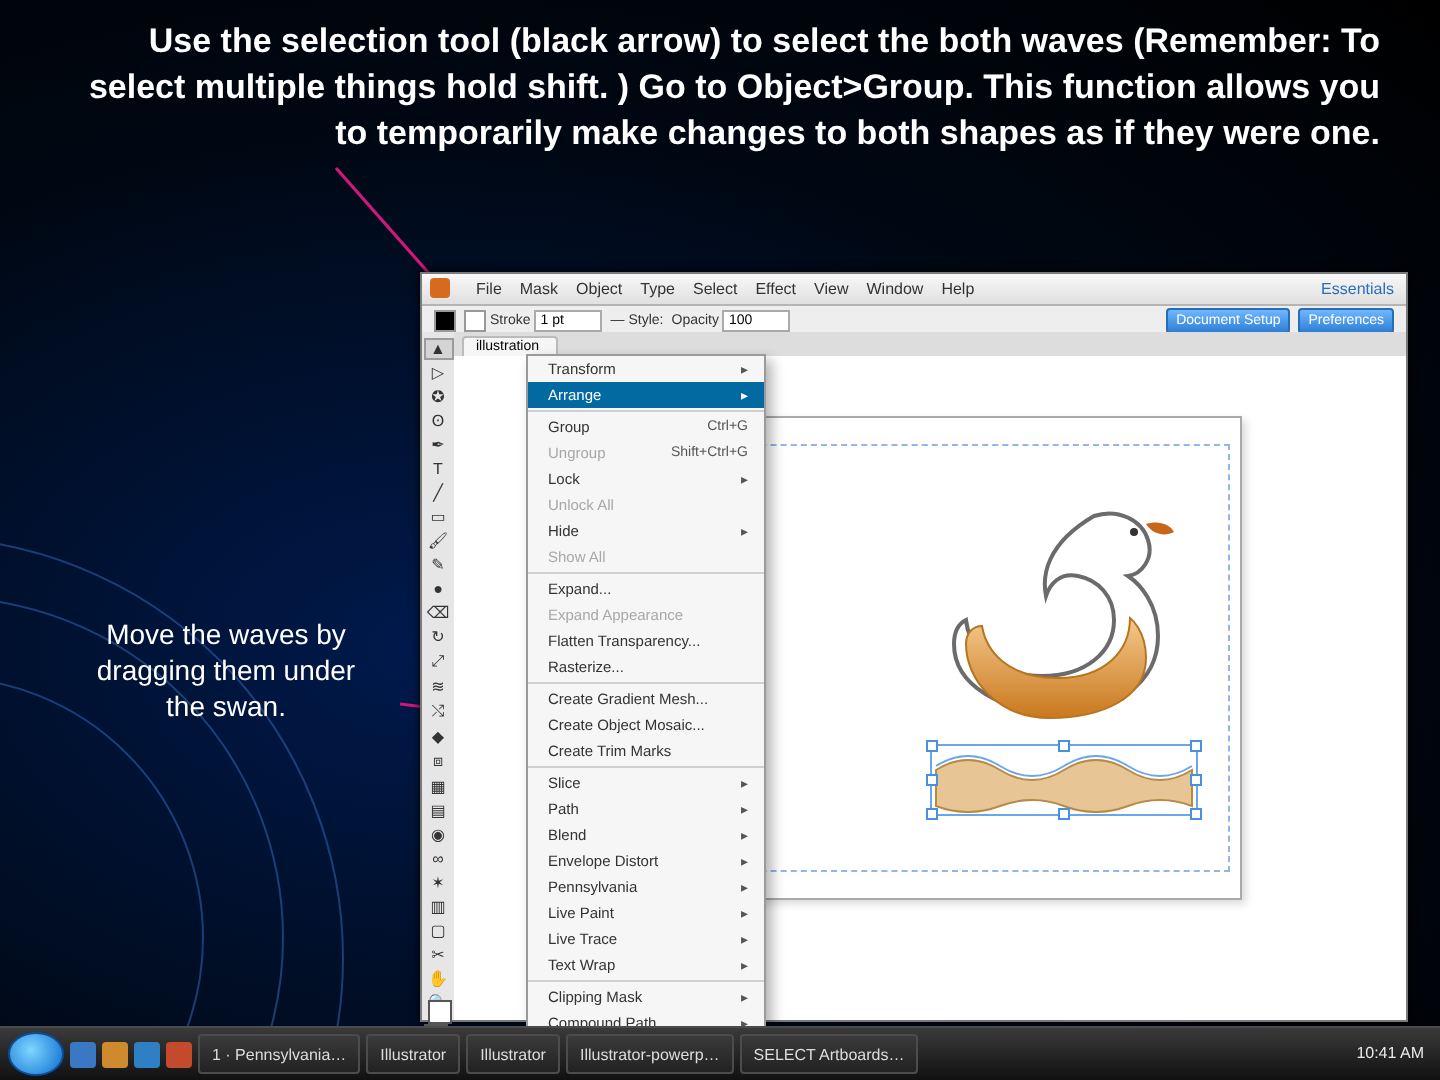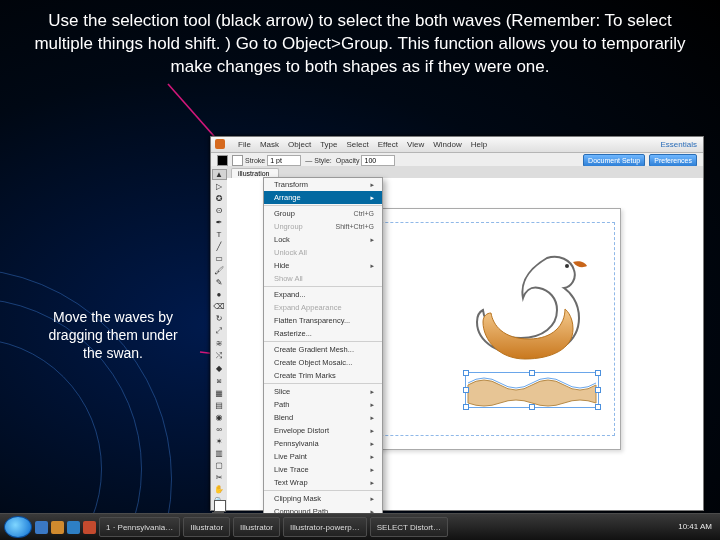--- a/index.html
+++ b/index.html
@@ -1,21 +1,21 @@
 <!DOCTYPE html>
 <html><head>
 <meta charset="utf-8">
 <style>
   html,body{margin:0;padding:0;width:720px;height:540px;background:#000;font-family:Arial,Helvetica,sans-serif;overflow:hidden;position:relative}
   .slide{position:absolute;inset:0;background:radial-gradient(ellipse at 30% 60%,#001a4d 0%,#000814 55%,#000 100%)}
   .deco-arc{position:absolute;border:1px solid #2b5fa8;border-radius:50%;opacity:.6}
   .da1{width:260px;height:260px;left:-160px;bottom:-60px}
   .da2{width:340px;height:340px;left:-200px;bottom:-100px}
   .da3{width:420px;height:420px;left:-250px;bottom:-150px}
-  .headline{position:absolute;left:30px;right:30px;top:10px;color:#fff;font-weight:400;font-size:17px;line-height:1.35;text-align:center}
+  .headline{position:absolute;left:30px;right:30px;top:10px;color:#fff;font-weight:700;font-size:17px;line-height:1.35;text-align:right}
   .sidenote{position:absolute;left:38px;top:308px;width:150px;color:#fff;font-weight:400;font-size:14px;line-height:1.3;text-align:center}
   .app{position:absolute;left:210px;top:136px;width:492px;height:373px;background:#e9e9e9;border:1px solid #7a7a7a;box-shadow:0 0 4px #000}
   .menubar{height:15px;background:linear-gradient(#f8f8f8,#e0e0e0);border-bottom:1px solid #b5b5b5;font-size:8px;color:#333;display:flex;align-items:center;gap:9px;padding:0 6px}
   .docicon{position:absolute;left:4px;top:2px;width:10px;height:10px;background:#d66a1f;border-radius:2px}
   .menubar span{cursor:default}
   .ctrlbar{height:14px;background:#eee;border-bottom:1px solid #14532d;display:flex;align-items:center;gap:4px;padding:0 6px;font-size:7px;color:#333}
   .ctrlbar .seg{display:flex;align-items:center;gap:2px}
   .ctrlbar .swatch{width:9px;height:9px;border:1px solid #999;background:#fff}
   .ctrlbar .swatch.k{background:#000}
   .ctrlbar input{width:28px;height:9px;font-size:7px;border:1px solid #aaa;padding:0 2px}
@@ -301,18 +301,18 @@
     <div class="start"></div>
     <div class="qicon" style="background:#3a78c4"></div>
     <div class="qicon" style="background:#d08a2e"></div>
     <div class="qicon" style="background:#2e7fc4"></div>
     <div class="qicon" style="background:#c44a2e"></div>
     <div id="tbitems" style="display:flex;gap:3px">
         <div class="tbtn">1 · Pennsylvania…</div>
         <div class="tbtn">Illustrator</div>
         <div class="tbtn">Illustrator</div>
         <div class="tbtn">Illustrator-powerp…</div>
-        <div class="tbtn">SELECT Distort…</div>
+        <div class="tbtn">SELECT Artboards…</div>
       </div>
     <div class="spacer"></div>
     <div class="clock">10:41 AM</div>
   </div>
 </div>
 
 </body></html>

